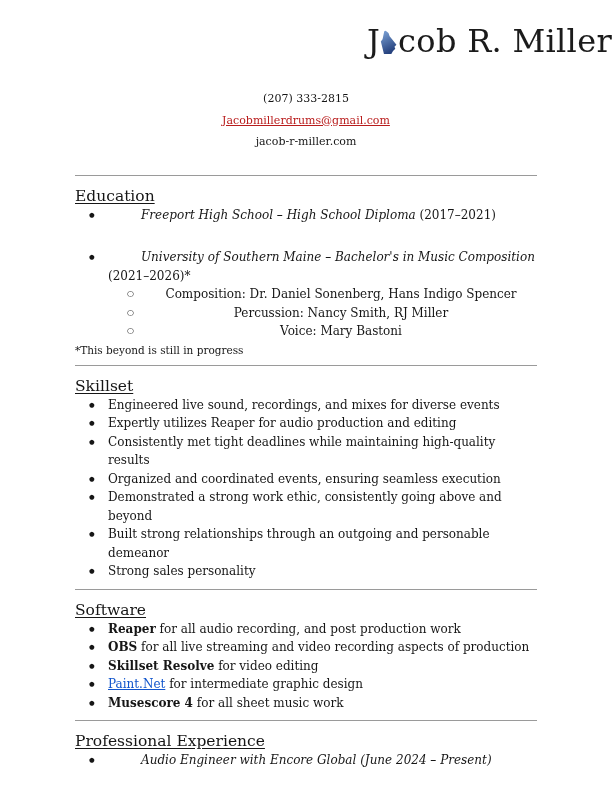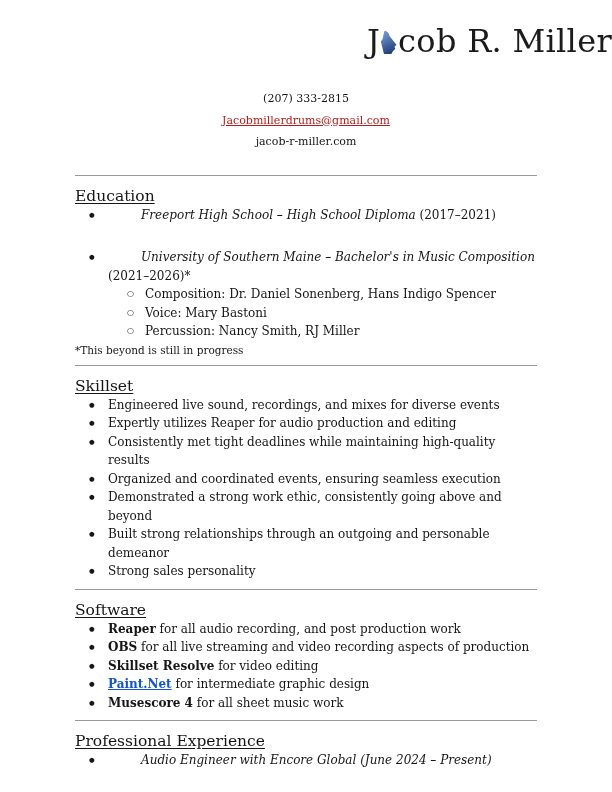--- a/index.html
+++ b/index.html
@@ -47,29 +47,29 @@
   ul.section-list { margin:0; padding:0; list-style:none; }
   ul.section-list li {
     position:relative;
     font-size:12px; line-height:18.5px;
   }
   li.lvl0 { padding-left:33px; }
   li.lvl0::before {
     content:"●"; position:absolute; left:14px; top:0;
     font-size:6.5px; line-height:18.5px;
   }
-  li.lvl1 { padding-left:70px; }
+  li.lvl1 { padding-left:70px;text-align:center; }
   li.lvl1::before {
     content:"○"; position:absolute; left:52px; top:0;
     font-size:8px; line-height:18.5px;
   }
   li.gap { margin-top:24px; }
   .b { font-weight:bold; }
   .i { font-style:italic;margin-left:33px; }
-  a.inline-link { color:#1155cc; text-decoration:underline; font-weight:bold; cursor:pointer; }
+  a.inline-link { color:#1155cc; text-decoration:underline; font-weight:normal; cursor:pointer; }
   .footnote {
     margin-top:2px;
     font-size:10.5px; line-height:14px;
   }
 </style>
 </head>
 <body>
 
 <div class="page-number">1</div>
 
@@ -89,22 +89,22 @@
   <div>jacob-r-miller.com</div>
 </div>
 
 <div class="sections">
     <hr class="rule">
     <h2 class="section-title">Education</h2>
     <ul class="section-list">
       <li class="lvl0"><span class="i">Freeport High School – High School Diploma </span><span>(2017–2021)</span></li>
       <li class="lvl0 gap"><span class="i">University of Southern Maine – Bachelor's in Music Composition </span><span>(2021–2026)*</span></li>
       <li class="lvl1"><span>Composition: Dr. Daniel Sonenberg, Hans Indigo Spencer</span></li>
+      <li class="lvl1"><span>Percussion: Nancy Smith, RJ Miller</span></li>
       <li class="lvl1"><span>Voice: Mary Bastoni</span></li>
-      <li class="lvl1"><span>Percussion: Nancy Smith, RJ Miller</span></li>
     </ul>
     <div class="footnote">*This beyond is still in progress</div>
     <hr class="rule">
     <h2 class="section-title">Skillset</h2>
     <ul class="section-list">
       <li class="lvl0"><span>Engineered live sound, recordings, and mixes for diverse events</span></li>
       <li class="lvl0"><span>Expertly utilizes Reaper for audio production and editing</span></li>
       <li class="lvl0"><span>Consistently met tight deadlines while maintaining high-quality results</span></li>
       <li class="lvl0"><span>Organized and coordinated events, ensuring seamless execution</span></li>
       <li class="lvl0"><span>Demonstrated a strong work ethic, consistently going above and beyond</span></li>

